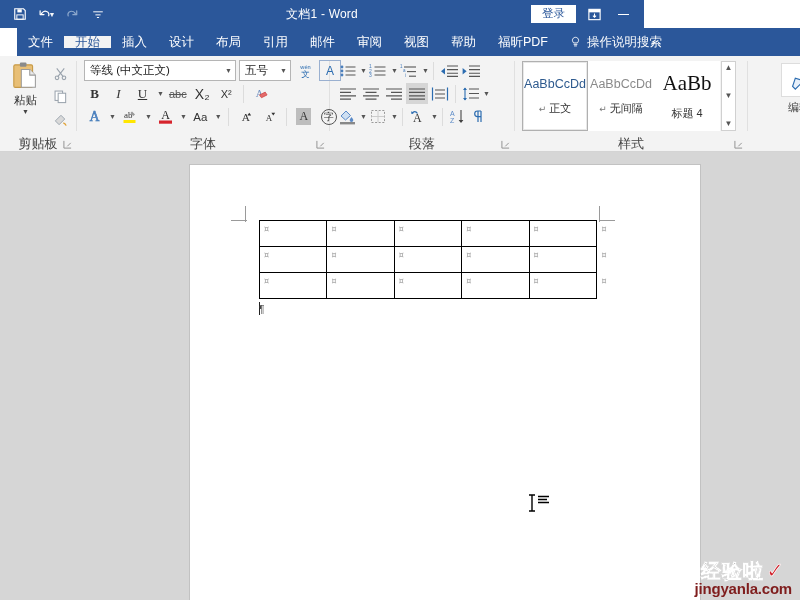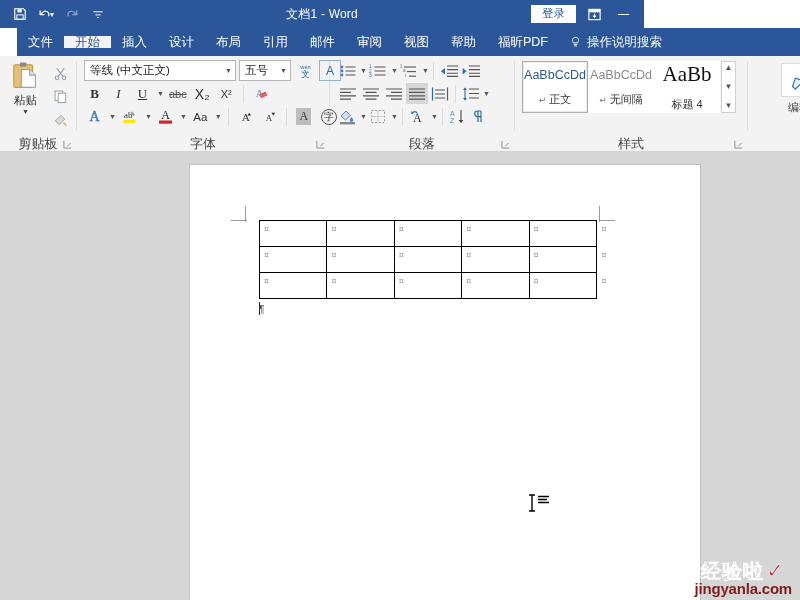--- a/index.html
+++ b/index.html
@@ -115,21 +115,21 @@
   .pbtn {
     height: 21px; min-width: 21px; display: flex; align-items: center; justify-content: center;
     padding: 0 1px;
   }
   .pbtn.active { background: #d6d6d6; }
 
   
   .g-style { width: 232px; }
   .gallery { display: flex; align-items: stretch; padding: 2px 0 0 2px; }
   .stile {
-    width: 66px; height: 52px; background: #fff; border: 1px solid transparent;
+    width: 66px; height: 70px; background: #fff; border: 1px solid transparent;
     display: flex; flex-direction: column; align-items: center; justify-content: center;
   }
   .stile.sel { border: 1px solid #b0b0b0; box-shadow: 0 0 0 1px #e8e8e8 inset; }
   .stile-prev { font-size: 12.5px; color: #2e5a8e; white-space: nowrap; overflow: hidden; }
   .stile-prev.big { font-family: "Liberation Serif", serif; font-size: 21px; color: #111; }
   .stile-name { font-size: 11px; color: #333; margin-top: 10px; white-space: nowrap; }
   .stile-name .pil { color: #777; font-size: 9px; }
   .gal-scroll {
     width: 15px; background: #fff; border: 1px solid #d0d0d0;
     display: flex; flex-direction: column; align-items: center; justify-content: space-between;

